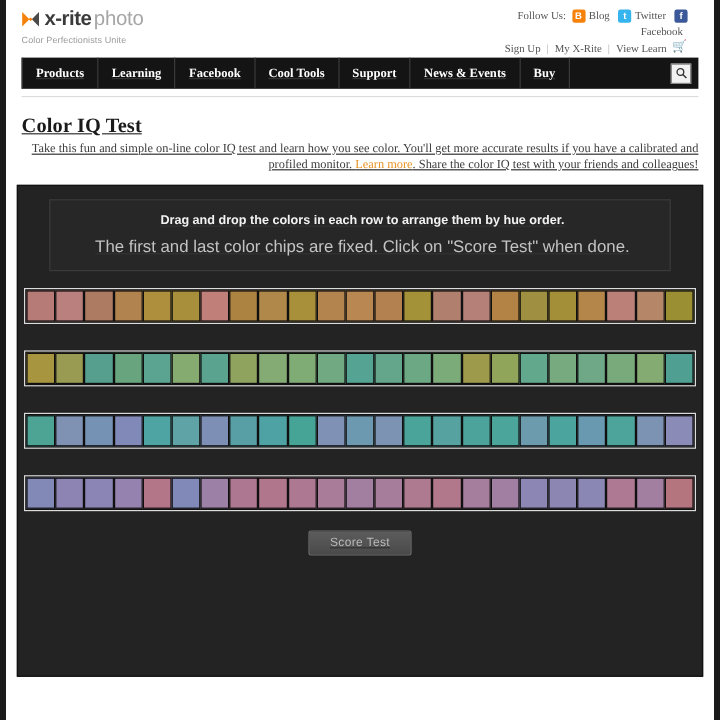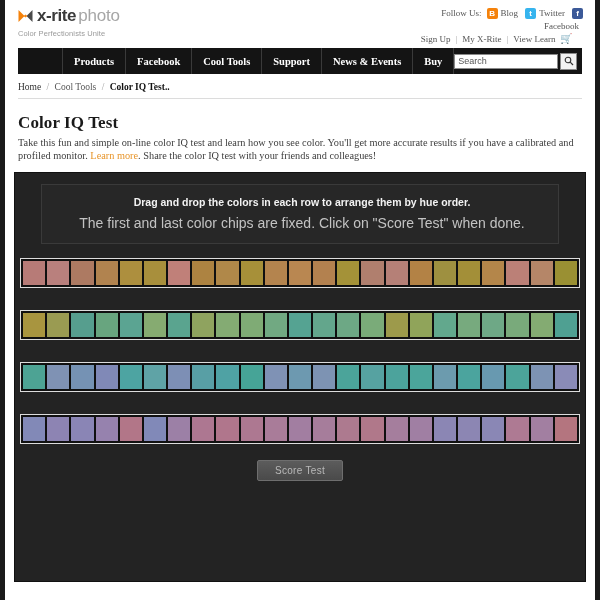--- a/index.html
+++ b/index.html
@@ -35,20 +35,21 @@
   .rail-right { right: 0; }
 
   .page-inner {
     position: absolute;
     left: 5px;
     right: 5px;
     top: 0;
     bottom: 0;
     background: #ffffff;
     overflow: hidden;
+    text-decoration: underline;
   }
 
   
   .header {
     position: relative;
     height: 48px;
   }
   .logo-block {
     position: absolute;
     left: 13px;
@@ -83,21 +84,21 @@
   .logo-tag {
     font-family: "Liberation Sans", sans-serif;
     font-size: 7.5px;
     color: #9a9a9a;
     margin-top: 3px;
     letter-spacing: 0.1px;
   }
 
   .social {
     position: absolute;
-    right: 12px;
+    right: 22px;
     top: 7px;
     text-align: right;
     font-family: "Liberation Serif", serif;
     font-size: 9px;
     color: #555;
     line-height: 13px;
     width: 215px;
   }
   .social-row {
     display: flex;
@@ -140,21 +141,20 @@
   .cart-glyph { font-size: 10px; color: #666; }
 
   
   .navbar {
     position: relative;
     height: 26px;
     background: #141414;
     margin: 0 13px;
     display: flex;
     align-items: stretch;
-    padding-left: 44px;
   }
   .nav-item {
     display: flex;
     align-items: center;
     padding: 0 11px;
     font-family: "Liberation Serif", serif;
     font-weight: bold;
     font-size: 10.5px;
     color: #ffffff;
     border-right: 1px solid #3a3a3a;
@@ -223,20 +223,21 @@
     color: #1a1a1a;
     margin: 0 0 3px 0;
     letter-spacing: 0.1px;
   }
   .page-desc {
     font-family: "Liberation Serif", serif;
     font-size: 10.3px;
     color: #3d3d3d;
     line-height: 13px;
     margin: 0;
+    text-align: right;
   }
   .learn-more { color: #e8952a; text-decoration: none; }
 
   
   .test-panel {
     position: relative;
     margin: 10px 9px 0 9px;
     background: #232323;
     border: 1px solid #111111;
     height: 410px;
@@ -346,44 +347,37 @@
         <span class="util-sep">|</span>
         <a class="social-link" href="#" style="margin:0">My X-Rite</a>
         <span class="util-sep">|</span>
         <a class="social-link" href="#" style="margin:0">View Learn</a>
         <span class="cart-glyph">🛒</span>
       </div>
     </div>
 
     <div class="navbar">
       <div class="nav-item">Products</div>
+      <div class="nav-item">Learning</div>
       <div class="nav-item">Facebook</div>
       <div class="nav-item">Cool Tools</div>
       <div class="nav-item">Support</div>
       <div class="nav-item">News &amp; Events</div>
       <div class="nav-item">Buy</div>
       <div class="nav-spacer"></div>
       <div class="search-wrap">
-        <input class="search-input" type="text" value="Search" style="">
         <div class="search-btn">
           <svg width="10" height="10" viewBox="0 0 10 10">
             <circle cx="4" cy="4" r="2.8" fill="none" stroke="#333" stroke-width="1.1"></circle>
             <line x1="6.2" y1="6.2" x2="9" y2="9" stroke="#333" stroke-width="1.2"></line>
           </svg>
         </div>
       </div>
     </div>
 
-    <div class="breadcrumb">
-      <a class="crumb first" href="#">Home</a>
-      <span class="sep">/</span>
-      <a class="crumb" href="#">Cool Tools</a>
-      <span class="sep">/</span>
-      <span class="crumb current">Color IQ Test..</span>
-    </div>
 
     <hr class="hr">
 
     <div class="intro">
       <h1 class="page-title">Color IQ Test</h1>
       <p class="page-desc"><span>Take this fun and simple on-line color IQ test and learn how you see color. You'll get more accurate results if you have a calibrated and profiled monitor. </span><a class="learn-more" href="#">Learn more</a><span>. Share the color IQ test with your friends and colleagues!</span></p>
     </div>
 
     <div class="test-panel">
 

